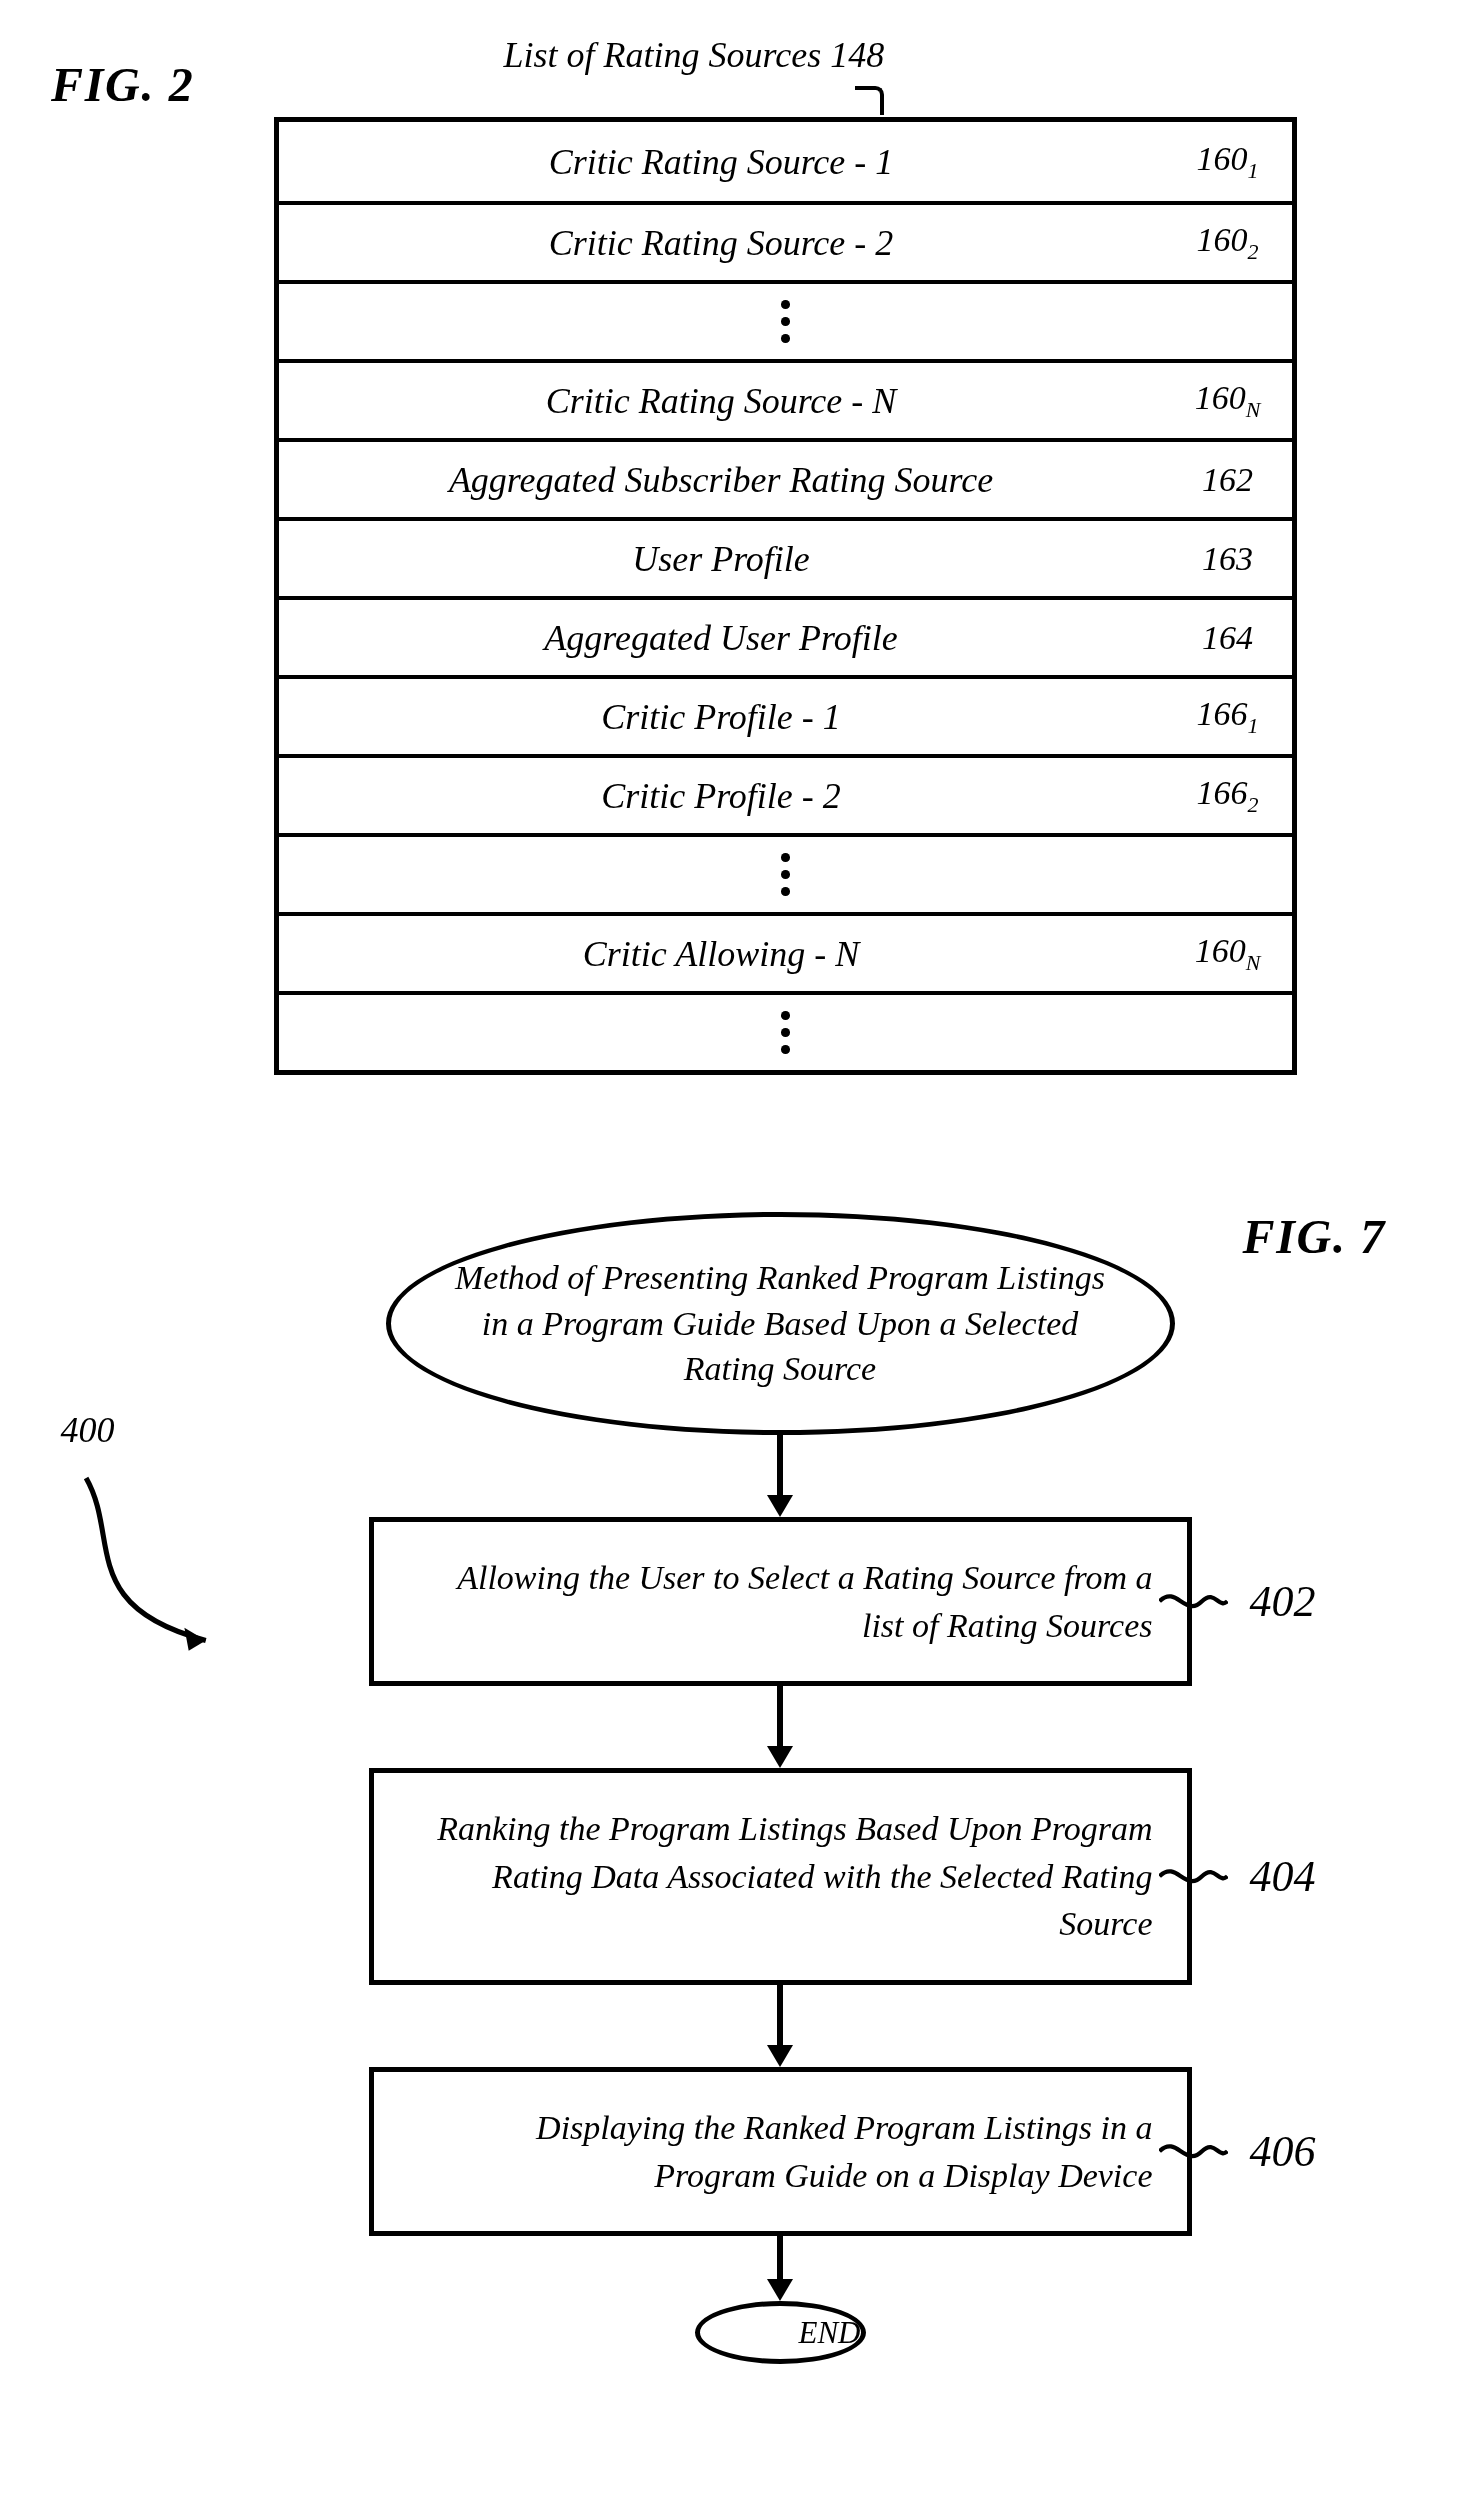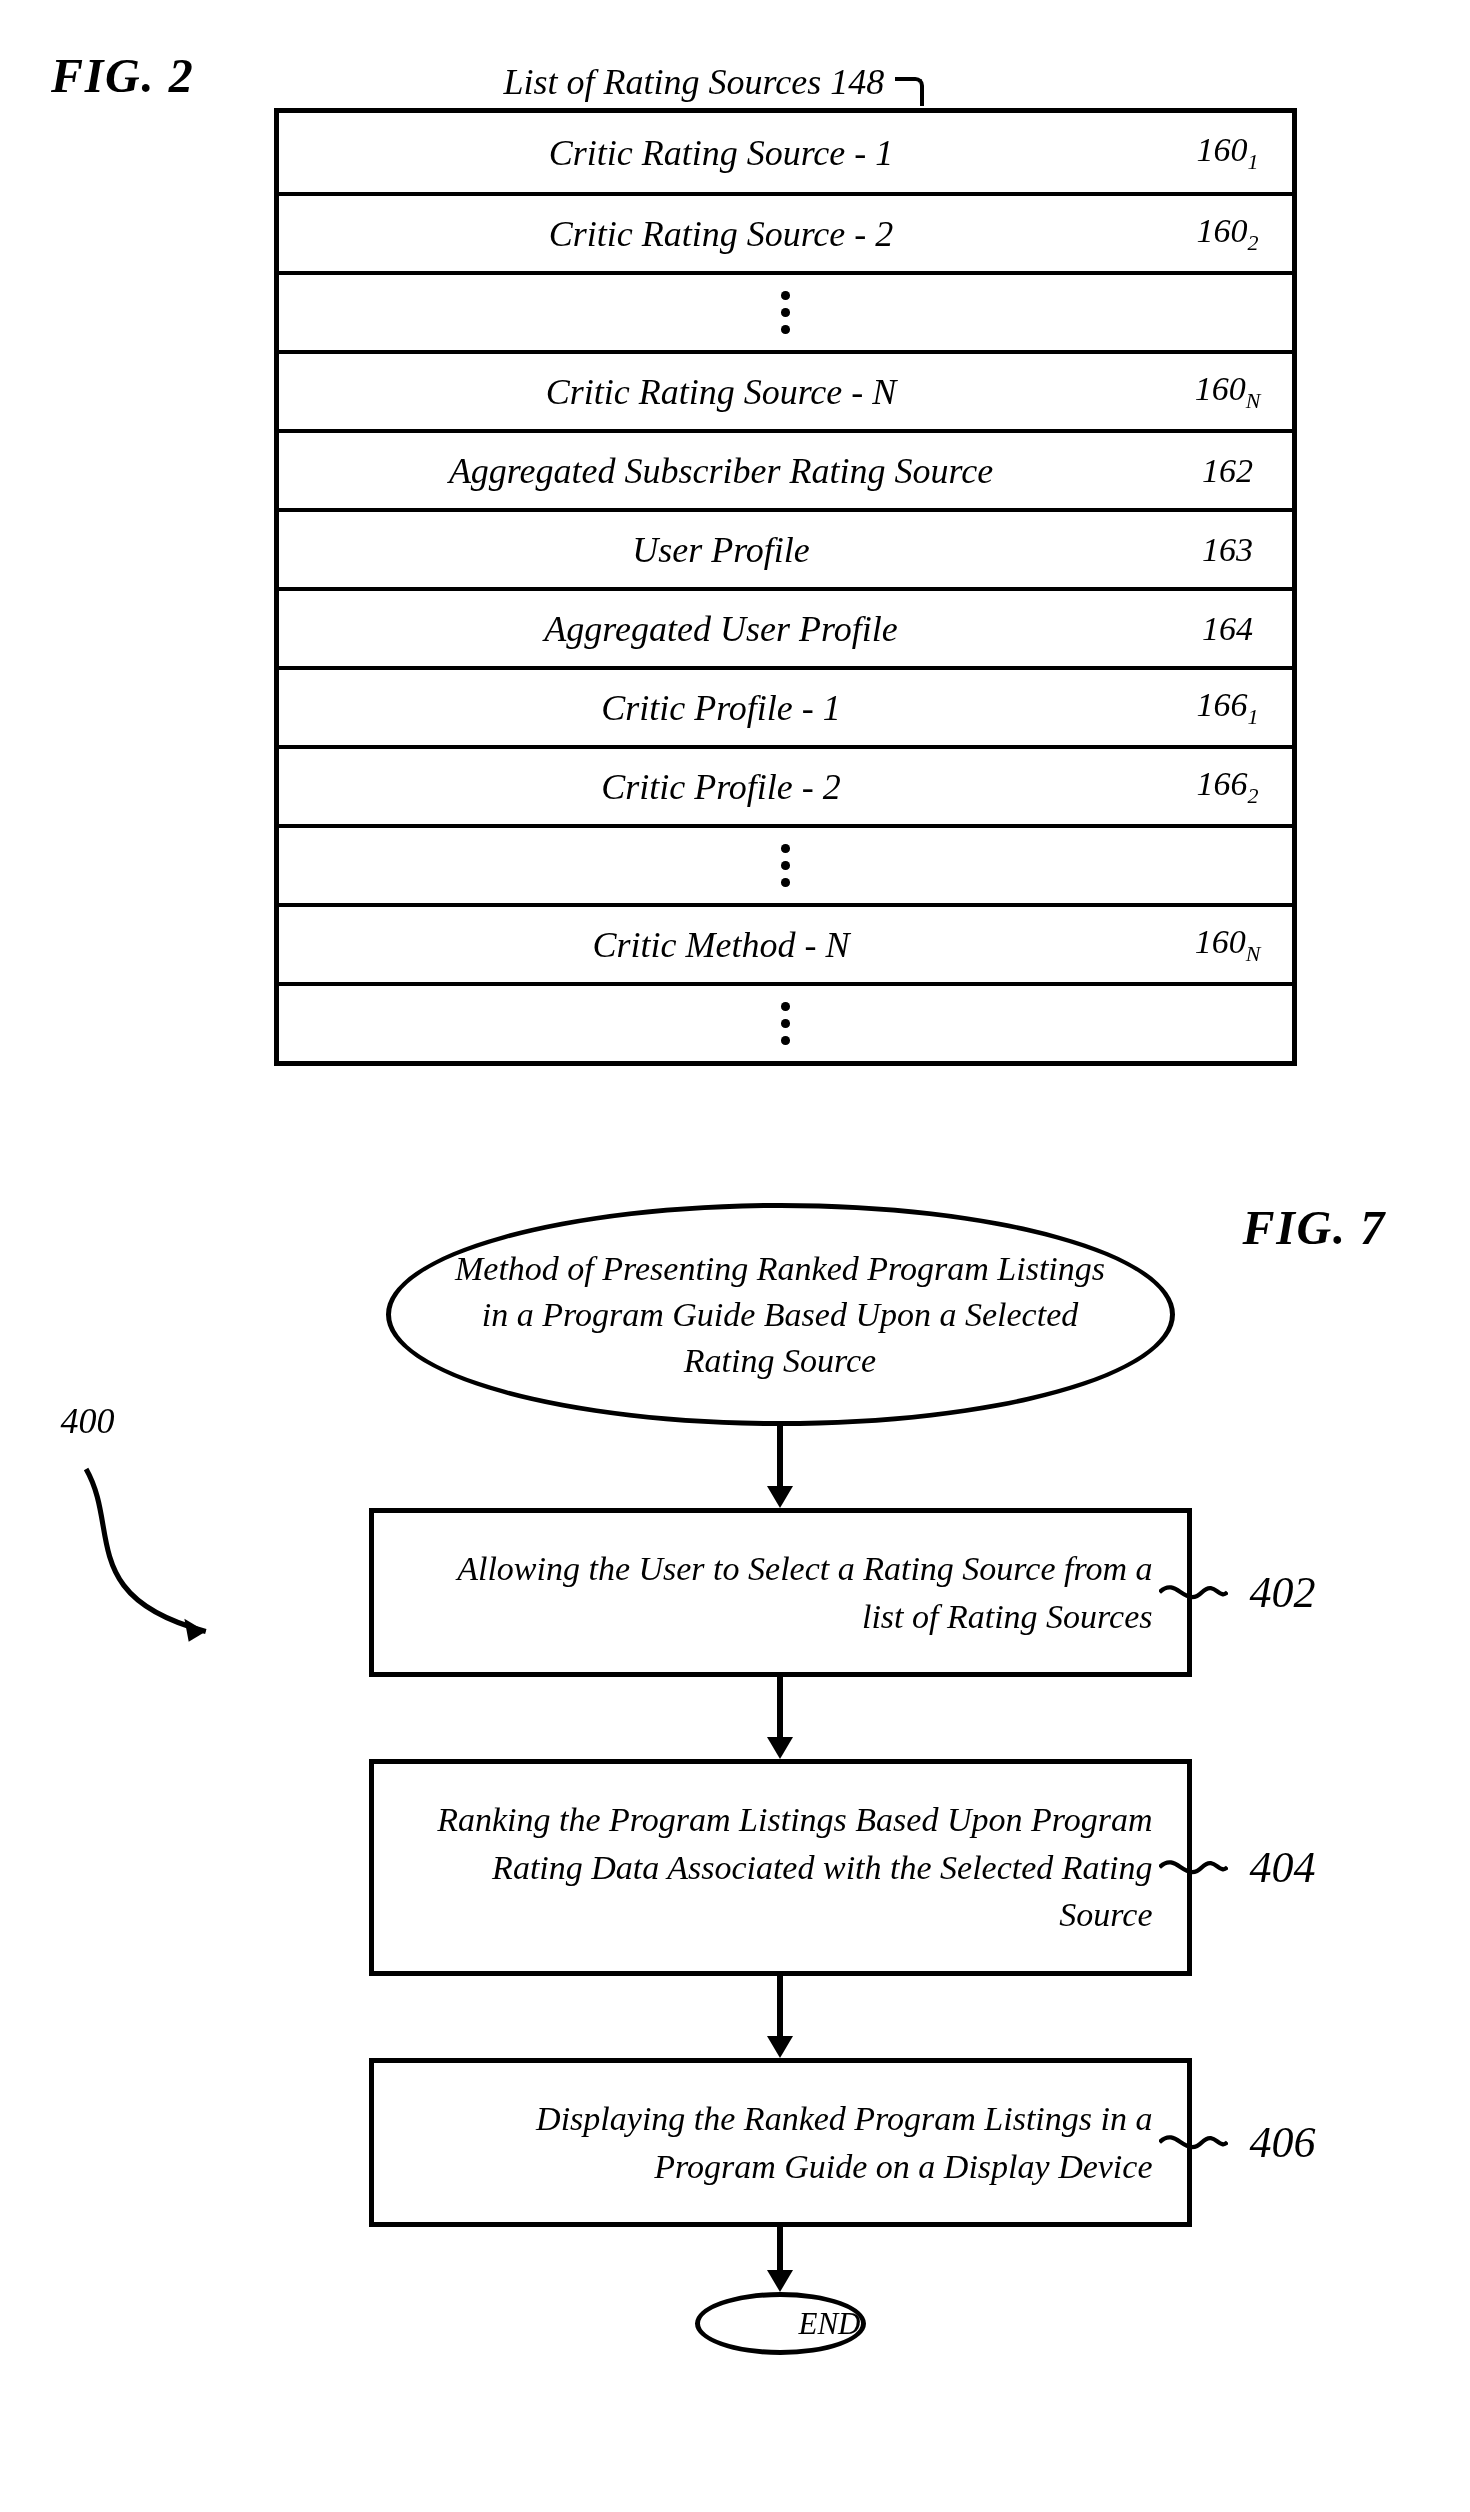--- a/index.html
+++ b/index.html
@@ -12,21 +12,21 @@
   }
   .fig-label {
     font-size: 48px;
     font-weight: bold;
     font-style: italic;
     letter-spacing: 1.7px;
     margin-top: 14px;
   }
   
   .fig2-head { display: flex; align-items: flex-end; gap: 309px; margin-bottom: 5.1px; }
-  .list-title-wrap { display: flex; align-items: flex-end; gap: 10.3px; font-size: 36px; }
+  .list-title-wrap { display: flex; align-items: flex-end; gap: 10.3px; font-size: 36px; flex-direction: column; }
   .hook-down {
     width: 29px; height: 29px;
     border-top: 4.3px solid #000; border-right: 4.3px solid #000;
     border-top-right-radius: 8.6px;
     margin-bottom: -3.4px;
   }
   .table2 {
     margin-left: 223px;
     width: 1023px;
     border: 5.1px solid #000;
@@ -163,21 +163,21 @@
       <div class="row-ref">166<sub>2</sub></div>
     </div>
     <div class="vdots-row">
       <div class="vdots">
         <span></span>
         <span></span>
         <span></span>
       </div>
     </div>
     <div class="row">
-      <div class="row-label">Critic Method - N</div>
+      <div class="row-label">Critic Allowing - N</div>
       <div class="row-ref">160<sub>N</sub></div>
     </div>
     <div class="vdots-row">
       <div class="vdots">
         <span></span>
         <span></span>
         <span></span>
       </div>
     </div>
   </div>

